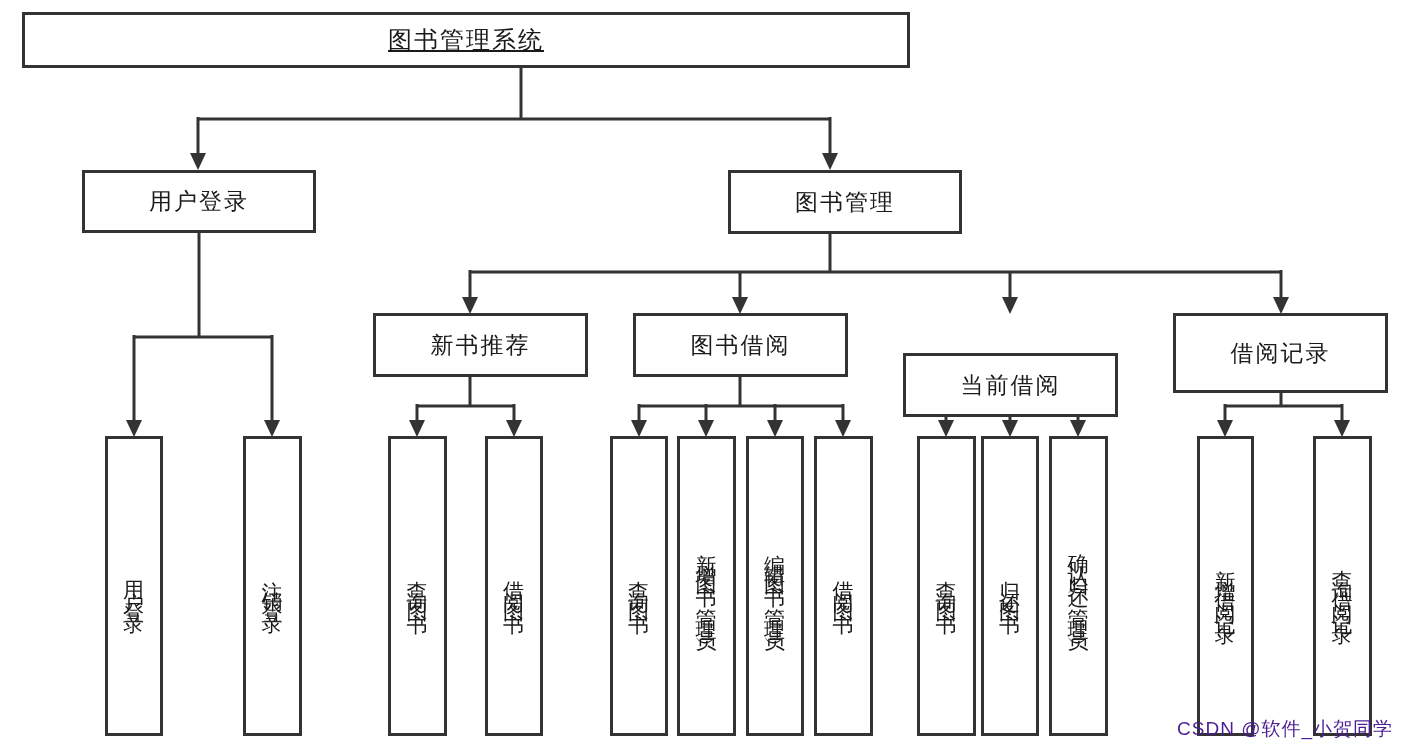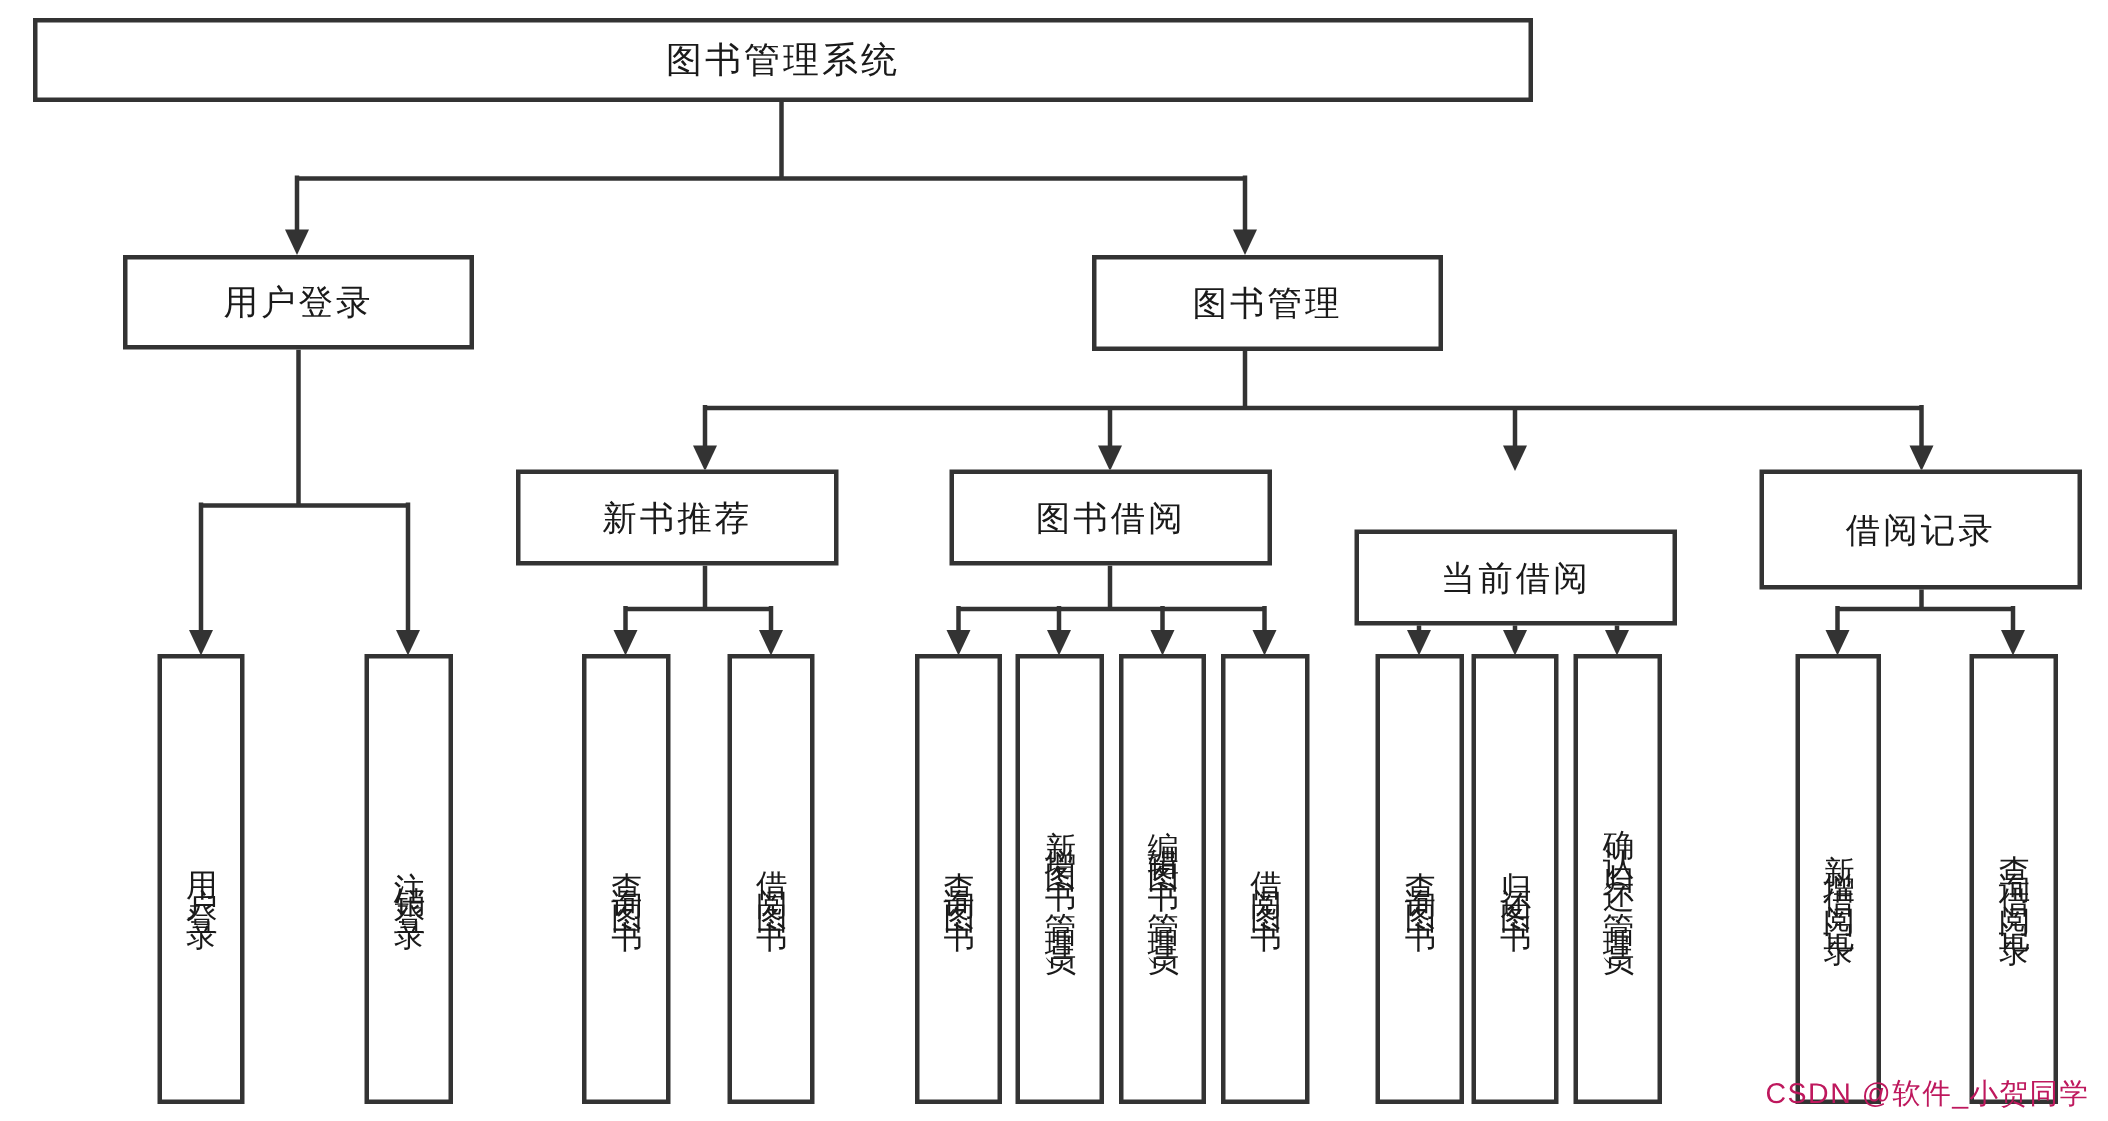--- a/index.html
+++ b/index.html
@@ -48,21 +48,21 @@
     text-orientation: mixed;
     font-size: 21px;
     letter-spacing: 11px;
     line-height: 1;
   }
   .watermark {
     position: absolute;
     right: 12px;
     top: 716px;
     font-size: 19px;
-    color: #be185d;
+    color: #4c1d95;
     letter-spacing: 1px;
     white-space: nowrap;
   }
 </style>
 </head>
 <body>
 
 <div class="canvas">
 
   <svg class="connectors" viewBox="0 0 1405 747">
@@ -134,26 +134,26 @@
     <g>
       <path d="M1281,377 V407"></path>
       <path d="M1225,406 H1342"></path>
       <path d="M1225,404 V421"></path>
       <polygon points="1217,420 1233,420 1225,437"></polygon>
       <path d="M1342,404 V421"></path>
       <polygon points="1334,420 1350,420 1342,437"></polygon>
     </g>
   </svg>
 
-  <div class="box h-box root-box" style="left:22px;top:12px;width:1000px;height:56px;">图书管理系统</div>
+  <div class="box h-box root-box" style="left:22px;top:12px;width:888px;height:56px;text-decoration:underline;">图书管理系统</div>
 
   <div class="box h-box" style="left:82px;top:170px;width:234px;height:63px;">用户登录</div>
   <div class="box h-box" style="left:713px;top:170px;width:234px;height:64px;margin-left:15px;">图书管理</div>
 
-  <div class="box h-box" style="left:344px;top:313px;width:215px;height:64px;">新书推荐</div>
+  <div class="box h-box" style="left:373px;top:313px;width:215px;height:64px;">新书推荐</div>
   <div class="box h-box" style="left:633px;top:313px;width:215px;height:64px;">图书借阅</div>
   <div class="box h-box" style="left:903px;top:313px;width:215px;height:64px;margin-top:40px;">当前借阅</div>
   <div class="box h-box" style="left:1173px;top:313px;width:215px;height:80px;">借阅记录</div>
 
   <div class="box v-box" style="left:105px;top:436px;width:58px;height:300px;">用户登录</div>
   <div class="box v-box" style="left:243px;top:436px;width:59px;height:300px;">注销登录</div>
 
   <div class="box v-box" style="left:388px;top:436px;width:59px;height:300px;">查询图书</div>
   <div class="box v-box" style="left:485px;top:436px;width:58px;height:300px;">借阅图书</div>
 

